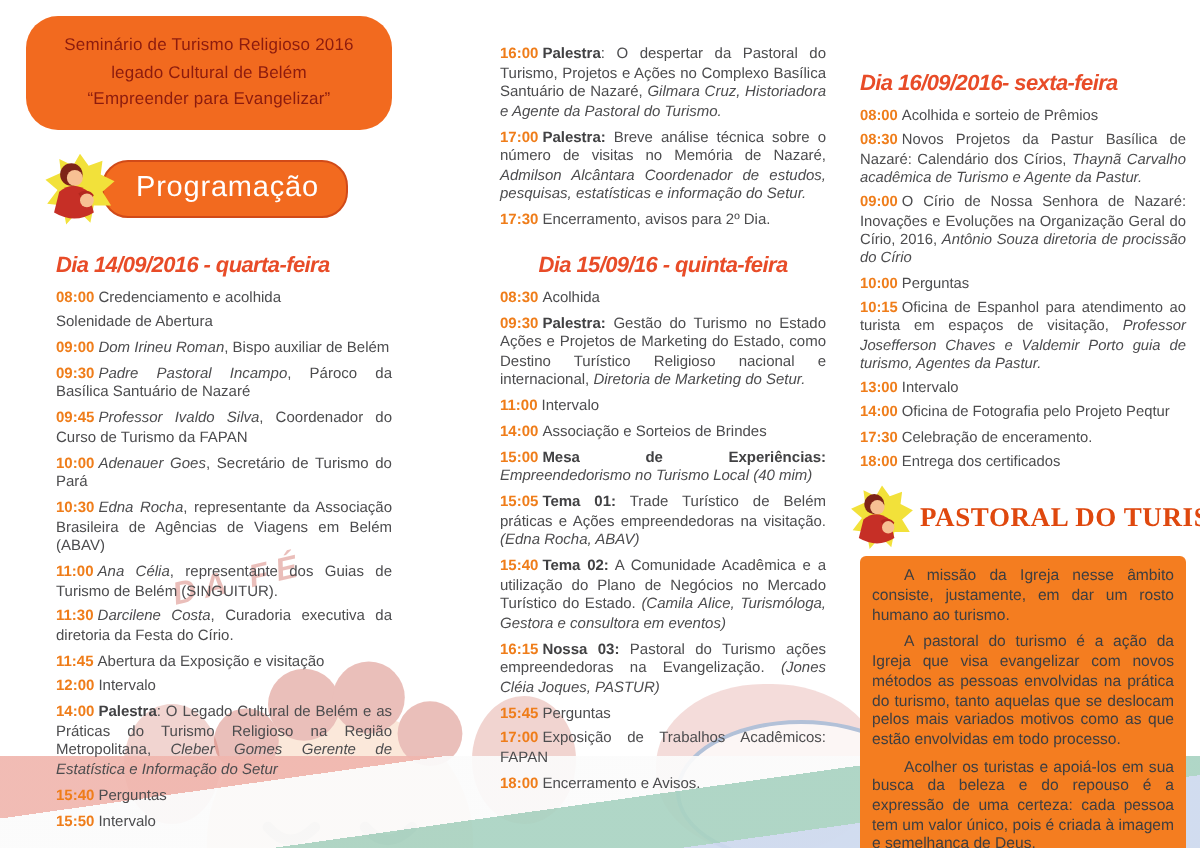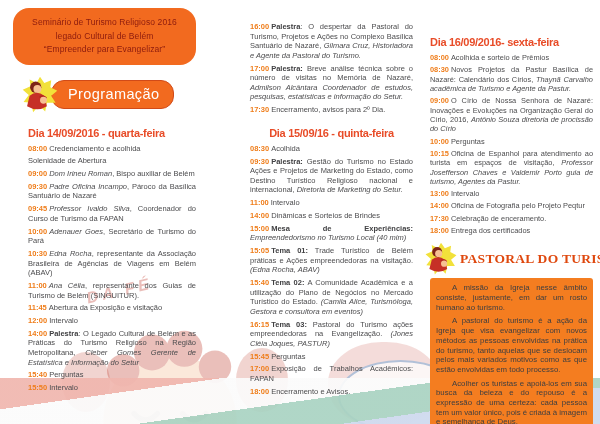--- a/index.html
+++ b/index.html
@@ -54,21 +54,21 @@
   .badge-row{display:flex;align-items:center;margin:10px 0 0 8px;height:40px;}
   .mascot{flex:0 0 auto;margin-right:-8px;position:relative;z-index:3;}
   .badge{
     background:var(--accent-orange);color:var(--badge-text);
     border:1.5px solid #d14a18;border-radius:13px;
     font-size:14.5px;font-weight:normal;letter-spacing:.4px;
     padding:5px 14px 6px 16px;
   }
   .day-heading{
     color:var(--heading-red);font-weight:bold;font-size:11px;
-    letter-spacing:-0.3px;white-space:nowrap;margin:12px 0 5px 15px;
+    letter-spacing:-0.3px;white-space:nowrap;margin:12px 0 5px 15px;font-style:italic;
   }
   .col2 .day-heading{margin-left:0;margin-top:12px;text-align:center;}
   .col3 .day-heading{margin-left:0;margin-top:0;}
   .schedule{margin-left:15px;}
   .col2 .schedule,.col3 .schedule{margin-left:0;}
   .item{
     font-size:7.5px;line-height:9.6px;color:var(--body-text);
     text-align:justify;margin-bottom:3.2px;
   }
   .col3 .item{font-size:7.4px;line-height:9.4px;margin-bottom:2.8px;}
@@ -130,49 +130,50 @@
         <circle cx="26" cy="28" r="4" fill="#f7c093"></circle>
       </svg>
       <div class="badge">Programação</div>
     </div>
 
     <div class="day-heading">Dia 14/09/2016 - quarta-feira</div>
     <div class="schedule">
         <div class="item"><span class="time">08:00</span><span>Credenciamento e acolhida</span></div>
         <div class="item"><span>Solenidade de Abertura</span></div>
         <div class="item"><span class="time">09:00</span><span class="run-i">Dom Irineu Roman</span><span>, Bispo auxiliar de Belém</span></div>
-        <div class="item"><span class="time">09:30</span><span class="run-i">Padre Oficina Incampo</span><span>, Pároco da Basílica Santuário de Nazaré</span></div>
+        <div class="item"><span class="time">09:30</span><span class="run-i">Padre Pastoral Incampo</span><span>, Pároco da Basílica Santuário de Nazaré</span></div>
         <div class="item"><span class="time">09:45</span><span class="run-i">Professor Ivaldo Silva</span><span>, Coordenador do Curso de Turismo da FAPAN</span></div>
         <div class="item"><span class="time">10:00</span><span class="run-i">Adenauer Goes</span><span>, Secretário de Turismo do Pará</span></div>
         <div class="item"><span class="time">10:30</span><span class="run-i">Edna Rocha</span><span>, representante da Associação Brasileira de Agências de Viagens em Belém (ABAV)</span></div>
         <div class="item"><span class="time">11:00</span><span class="run-i">Ana Célia</span><span>, representante dos Guias de Turismo de Belém (SINGUITUR).</span></div>
+        <div class="item"><span class="time">11:30</span><span class="run-i">Darcilene Costa</span><span>, Curadoria executiva da diretoria da Festa do Círio.</span></div>
         <div class="item"><span class="time">11:45</span><span>Abertura da Exposição e visitação</span></div>
         <div class="item"><span class="time">12:00</span><span>Intervalo</span></div>
         <div class="item"><span class="time">14:00</span><span class="run-b">Palestra</span><span>: O Legado Cultural de Belém e as Práticas do Turismo Religioso na Região Metropolitana, </span><span class="run-i">Cleber Gomes Gerente de Estatística e Informação do Setur</span></div>
         <div class="item"><span class="time">15:40</span><span>Perguntas</span></div>
         <div class="item"><span class="time">15:50</span><span>Intervalo</span></div>
       </div>
   </div>
 
   <div class="col col2">
     <div class="schedule">
         <div class="item"><span class="time">16:00</span><span class="run-b">Palestra</span><span>: O despertar da Pastoral do Turismo, Projetos e Ações no Complexo Basílica Santuário de Nazaré, </span><span class="run-i">Gilmara Cruz, Historiadora e Agente da Pastoral do Turismo.</span></div>
         <div class="item"><span class="time">17:00</span><span class="run-b">Palestra:</span><span> Breve análise técnica sobre o número de visitas no Memória de Nazaré, </span><span class="run-i">Admilson Alcântara Coordenador de estudos, pesquisas, estatísticas e informação do Setur.</span></div>
         <div class="item"><span class="time">17:30</span><span>Encerramento, avisos para 2º Dia.</span></div>
       </div>
     <div class="day-heading">Dia 15/09/16 - quinta-feira</div>
     <div class="schedule">
         <div class="item"><span class="time">08:30</span><span>Acolhida</span></div>
         <div class="item"><span class="time">09:30</span><span class="run-b">Palestra:</span><span> Gestão do Turismo no Estado Ações e Projetos de Marketing do Estado, como Destino Turístico Religioso nacional e internacional, </span><span class="run-i">Diretoria de Marketing do Setur.</span></div>
         <div class="item"><span class="time">11:00</span><span>Intervalo</span></div>
-        <div class="item"><span class="time">14:00</span><span>Dinâmicas e Sorteios de Brindes</span></div>
+        <div class="item"><span class="time">14:00</span><span>Associação e Sorteios de Brindes</span></div>
         <div class="item"><span class="time">15:00</span><span class="run-b">Mesa de Experiências:</span><span> </span><span class="run-i">Empreendedorismo no Turismo Local (40 mim)</span></div>
         <div class="item"><span class="time">15:05</span><span class="run-b">Tema 01:</span><span> Trade Turístico de Belém práticas e Ações empreendedoras na visitação. </span><span class="run-i">(Edna Rocha, ABAV)</span></div>
         <div class="item"><span class="time">15:40</span><span class="run-b">Tema 02:</span><span> A Comunidade Acadêmica e a utilização do Plano de Negócios no Mercado Turístico do Estado. </span><span class="run-i">(Camila Alice, Turismóloga, Gestora e consultora em eventos)</span></div>
-        <div class="item"><span class="time">16:15</span><span class="run-b">Tema 03:</span><span> Pastoral do Turismo ações empreendedoras na Evangelização. </span><span class="run-i">(Jones Cléia Joques, PASTUR)</span></div>
+        <div class="item"><span class="time">16:15</span><span class="run-b">Nossa 03:</span><span> Pastoral do Turismo ações empreendedoras na Evangelização. </span><span class="run-i">(Jones Cléia Joques, PASTUR)</span></div>
         <div class="item"><span class="time">15:45</span><span>Perguntas</span></div>
         <div class="item"><span class="time">17:00</span><span>Exposição de Trabalhos Acadêmicos: FAPAN</span></div>
         <div class="item"><span class="time">18:00</span><span>Encerramento e Avisos.</span></div>
       </div>
   </div>
 
   <div class="col col3">
     <div class="day-heading">Dia 16/09/2016- sexta-feira</div>
     <div class="schedule">
         <div class="item"><span class="time">08:00</span><span>Acolhida e sorteio de Prêmios</span></div>

